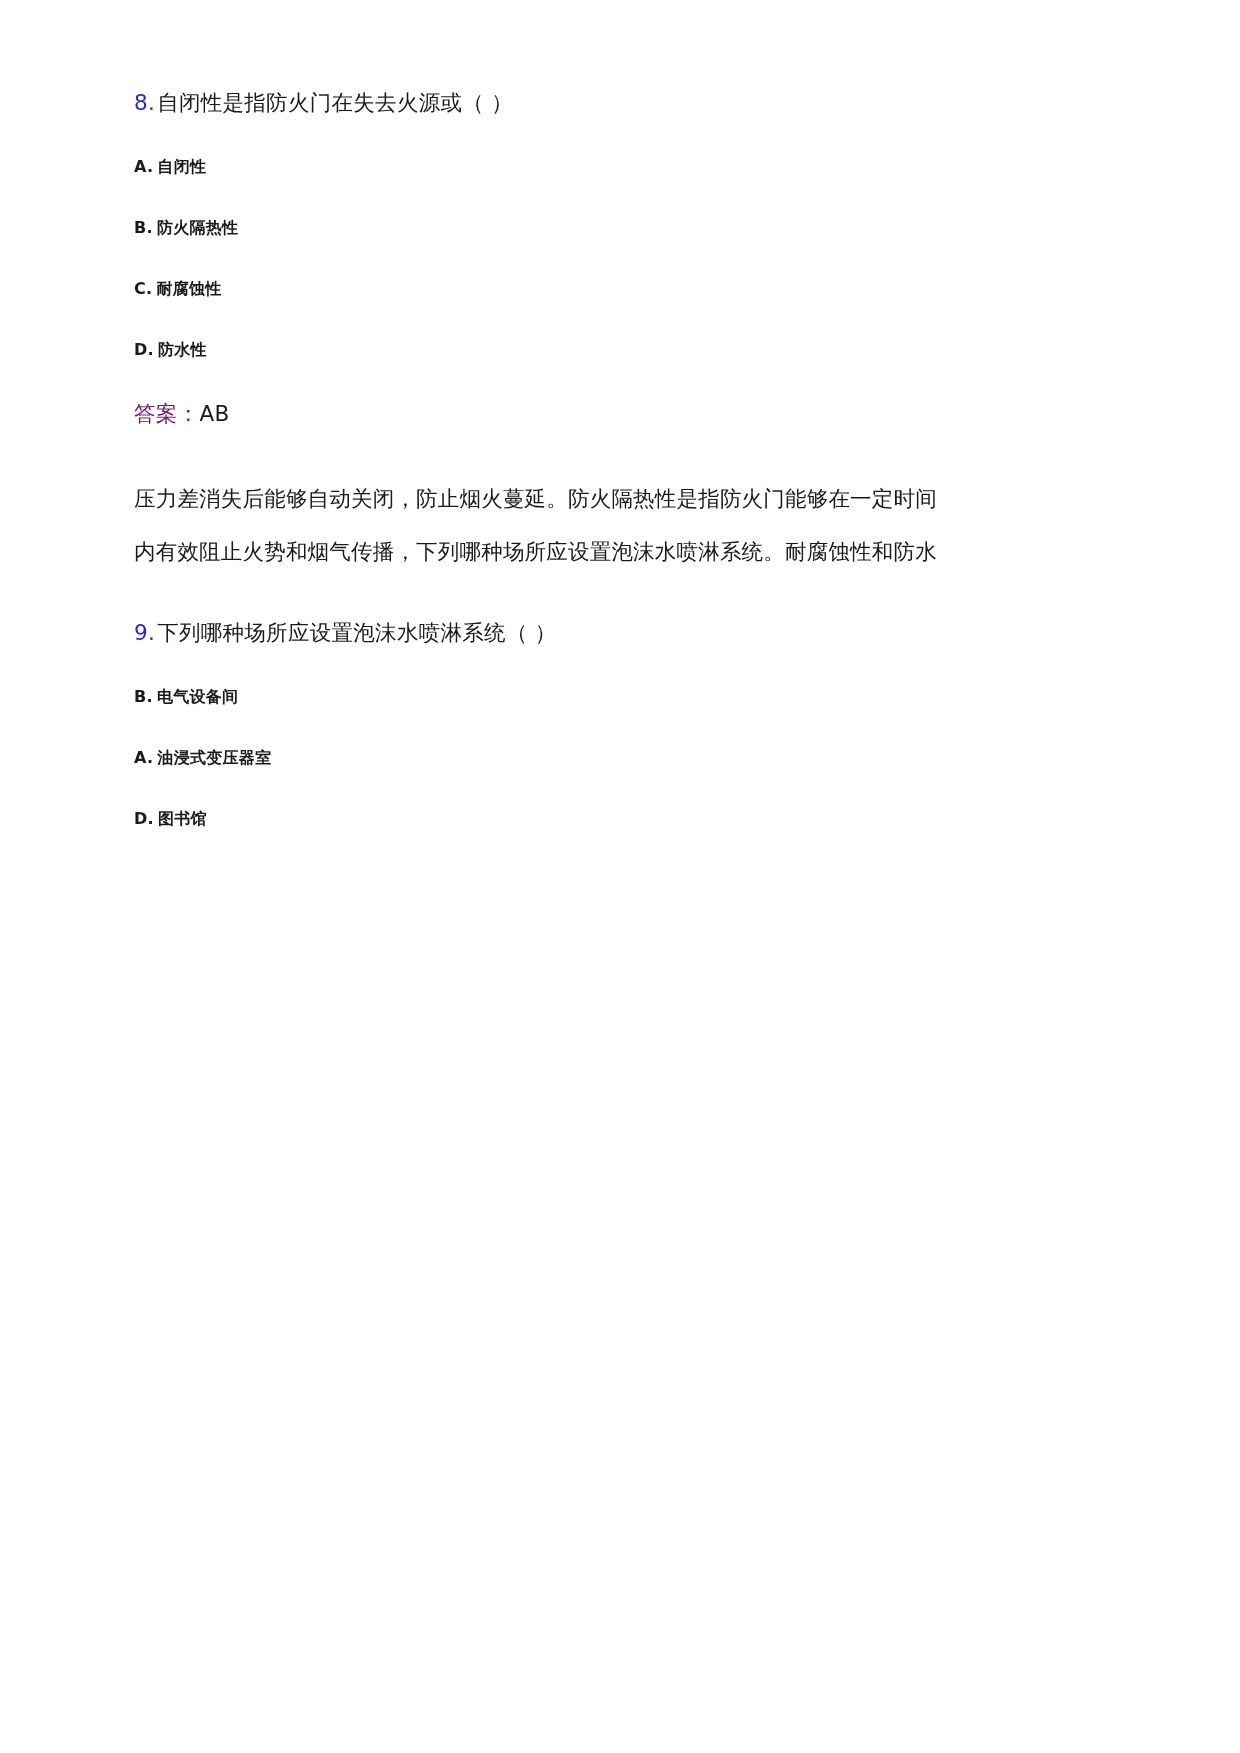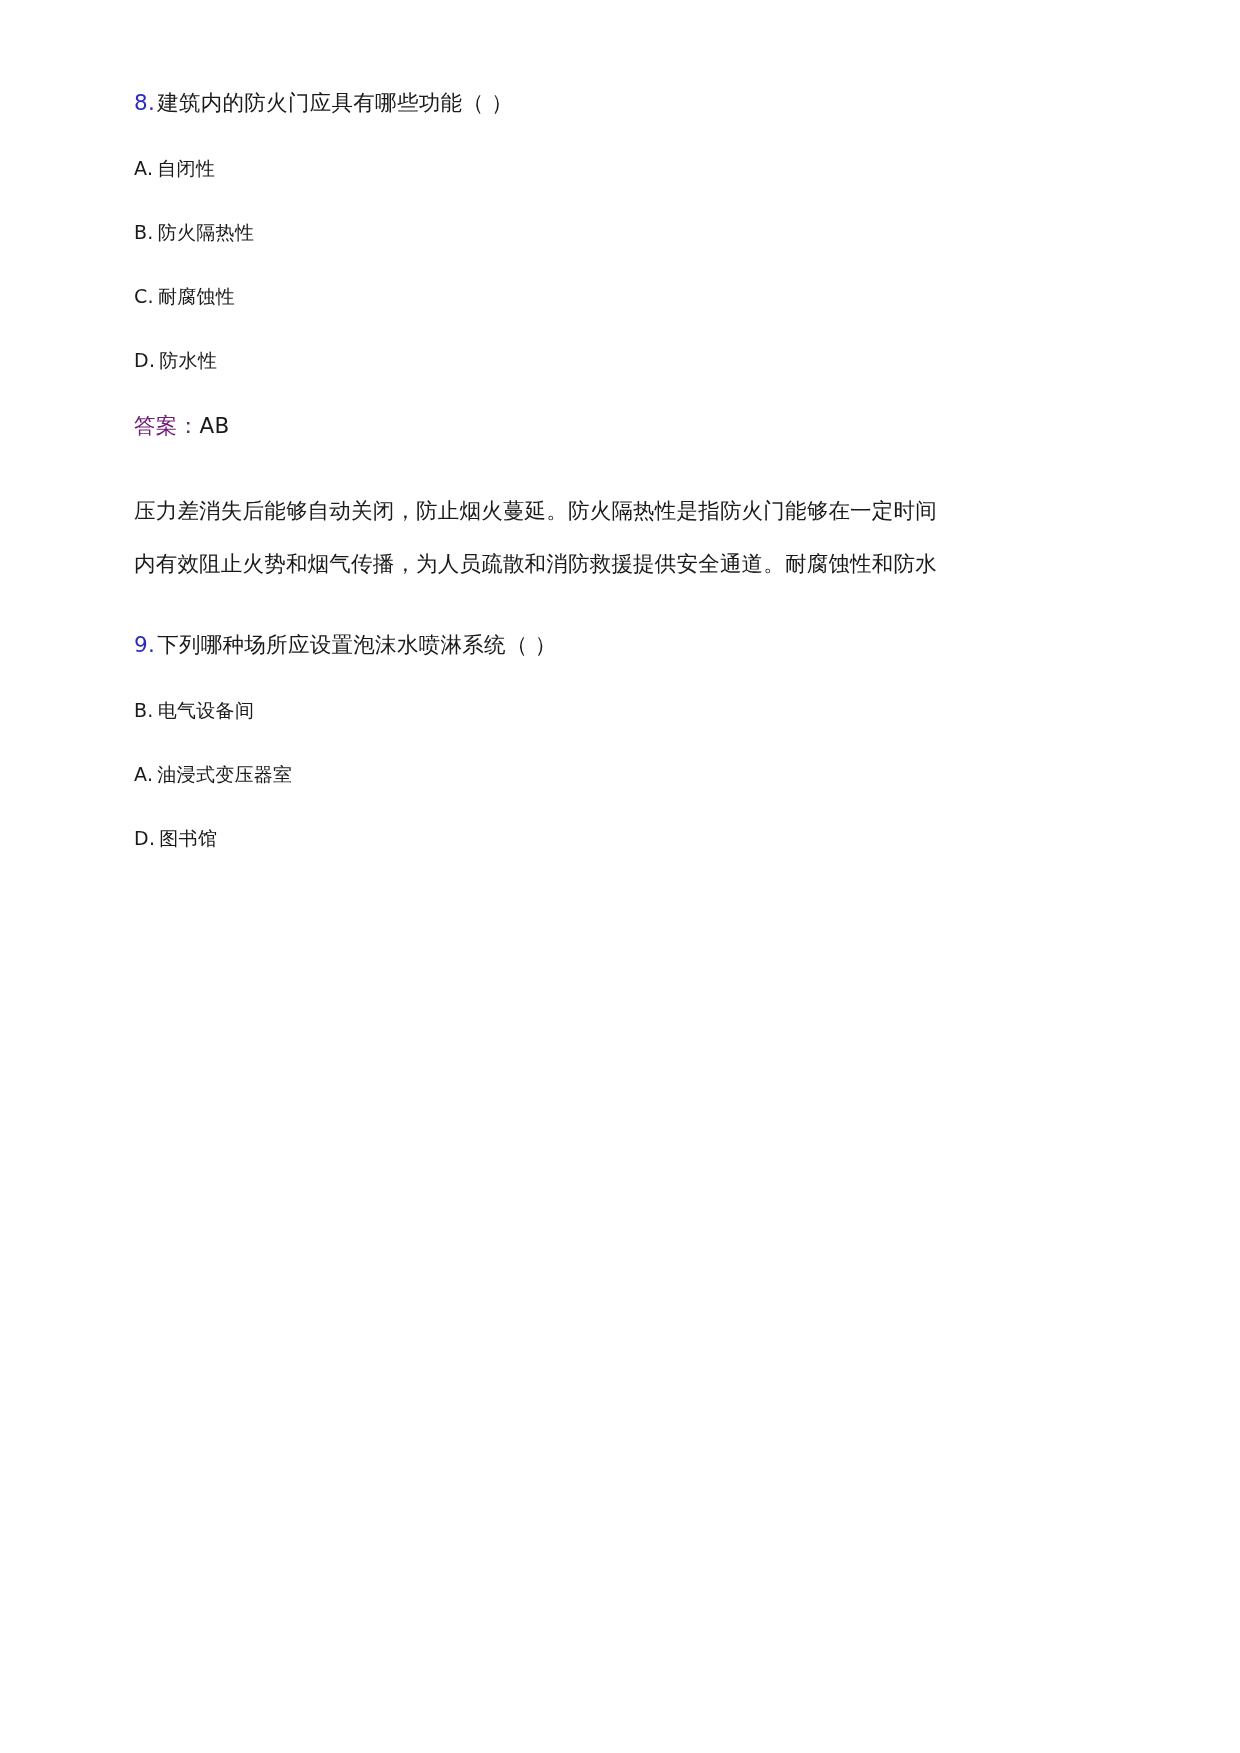--- a/index.html
+++ b/index.html
@@ -36,26 +36,27 @@
   }
   .q-num {
     color: #2b2bbf;
     font-size: 21.5px;
     margin-right: 2px;
   }
   .q-stem-text {
     color: #1a1a1a;
   }
   .opt {
-    font-size: 19px;
+    font-size: 16px;
     line-height: 1.0;
     margin: 0 0 45px 0;
     letter-spacing: 0.3px;
     color: #1a1a1a;
     white-space: nowrap;
+    font-weight: bold;
   }
   .opt-letter {
     margin-right: 4px;
   }
   .answer-line {
     font-size: 21.5px;
     line-height: 1.0;
     margin: 0 0 48px 0;
     letter-spacing: 0.3px;
     white-space: nowrap;
@@ -79,32 +80,32 @@
     white-space: nowrap;
   }
 </style>
 </head>
 <body>
 
 <div class="page">
   <div class="doc-body">
 
     <div class="q-block">
-      <div class="q-stem"><span class="q-num">8.</span><span class="q-stem-text">建筑内的防火门应具有哪些功能（ ）</span></div>
+      <div class="q-stem"><span class="q-num">8.</span><span class="q-stem-text">自闭性是指防火门在失去火源或（ ）</span></div>
 
       <div class="opt"><span class="opt-letter">A.</span><span>自闭性</span></div>
       <div class="opt"><span class="opt-letter">B.</span><span>防火隔热性</span></div>
       <div class="opt"><span class="opt-letter">C.</span><span>耐腐蚀性</span></div>
       <div class="opt"><span class="opt-letter">D.</span><span>防水性</span></div>
 
       <div class="answer-line"><span class="label-green">答案：</span><span class="answer-value">AB</span></div>
 
       <div class="analysis-block">
         <div class="analysis-line">压力差消失后能够自动关闭，防止烟火蔓延。防火隔热性是指防火门能够在一定时间</div>
-        <div class="analysis-line">内有效阻止火势和烟气传播，为人员疏散和消防救援提供安全通道。耐腐蚀性和防水</div>
+        <div class="analysis-line">内有效阻止火势和烟气传播，下列哪种场所应设置泡沫水喷淋系统。耐腐蚀性和防水</div>
       </div>
     </div>
 
     <div class="q-block">
       <div class="q-stem"><span class="q-num">9.</span><span class="q-stem-text">下列哪种场所应设置泡沫水喷淋系统（ ）</span></div>
 
       <div class="opt"><span class="opt-letter">B.</span><span>电气设备间</span></div>
       <div class="opt"><span class="opt-letter">A.</span><span>油浸式变压器室</span></div>
       <div class="opt"><span class="opt-letter">D.</span><span>图书馆</span></div>
 

